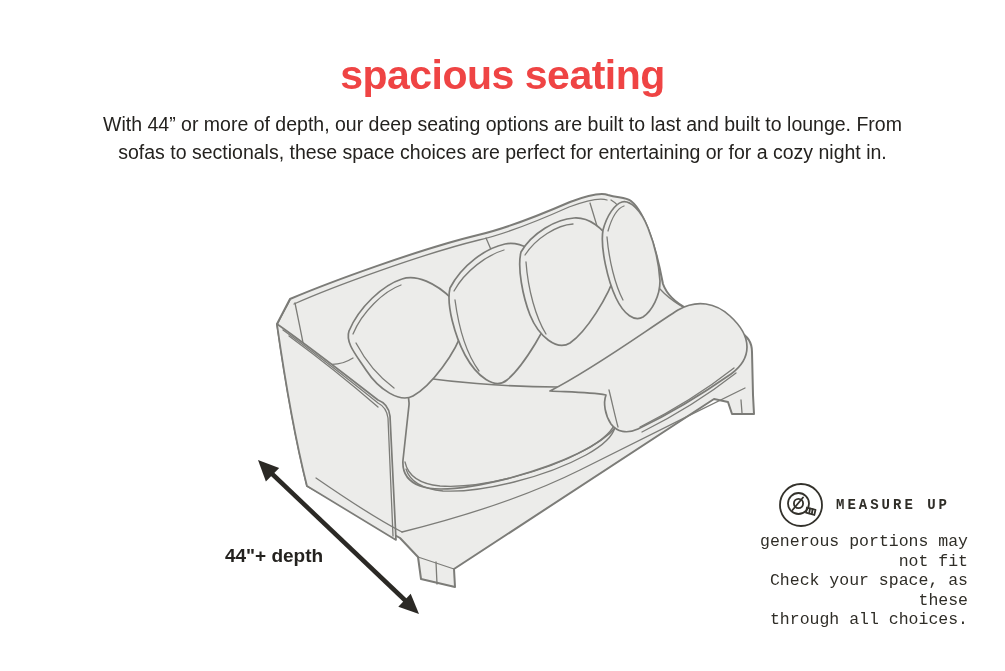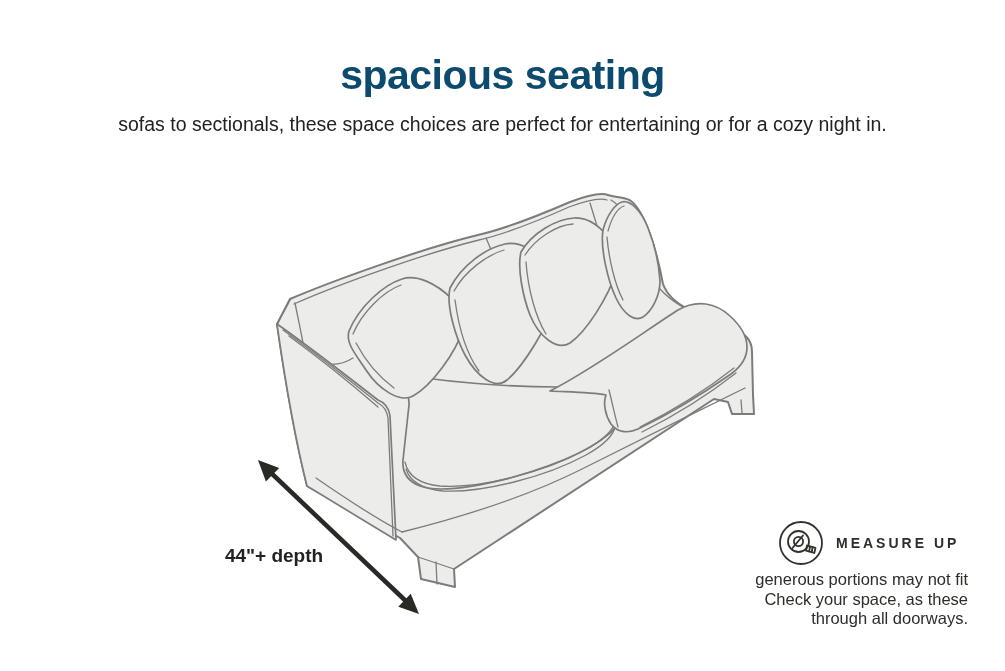--- a/index.html
+++ b/index.html
@@ -7,38 +7,38 @@
     position:relative;
     width:1005px;height:671px;
     background:#ffffff;
     font-family:"Liberation Sans", sans-serif;
     overflow:hidden;
   }
   .page-title{
     position:absolute;left:0;top:52px;width:1005px;
     text-align:center;
     font-size:41px;font-weight:bold;letter-spacing:-0.5px;
-    color:#0c4a6e;margin:0;
+    color:#ef4444;margin:0;
   }
   .intro{
     position:absolute;left:0;top:111px;width:1005px;
     text-align:center;
     font-size:19.5px;line-height:27.5px;
     color:#24221f;
   }
   .illustration-svg{
     position:absolute;left:0;top:0;width:1005px;height:671px;
   }
   .depth-label{
     position:absolute;left:204px;top:545px;width:140px;
     text-align:center;
     font-size:19px;font-weight:bold;color:#24221f;
   }
   .measure-up{
-    position:absolute;left:752px;top:520px;width:216px;
+    position:absolute;left:752px;top:482px;width:216px;font-family:Liberation Mono, monospace;
   }
   .measure-up-row{
     display:flex;align-items:center;gap:12px;
     margin-left:26px;
   }
   .measure-up-heading{
     font-size:14px;font-weight:bold;letter-spacing:3px;
     color:#2f2d27;white-space:nowrap;
   }
   .measure-up-note{
@@ -55,20 +55,21 @@
   .icon-stroke{fill:none;stroke:#33312b;stroke-width:1.8;stroke-linecap:round;stroke-linejoin:round;}
 </style>
 </head>
 <body>
 
 <div class="canvas">
 
   <h1 class="page-title">spacious seating</h1>
 
   <div class="intro">
+    <div>With 44” or more of depth, our deep seating options are built to last and built to lounge. From</div>
     <div>sofas to sectionals, these space choices are perfect for entertaining or for a cozy night in.</div>
   </div>
 
   <svg class="illustration-svg" viewBox="0 0 1005 671">
 
     <path class="sofa-shape" d="
       M 277 324 L 290 299
       C 330 282 420 249 478 235
       C 504 229 540 215 570 202
       C 586 196 600 192 608 195
@@ -173,17 +174,17 @@
         <line class="icon-stroke" x1="14.5" y1="28" x2="25" y2="15.5" stroke-width="1.5"></line>
         <path class="icon-stroke" d="M 29 25.5 L 37.5 27.8 L 36.3 33 L 28 30.7 Z" stroke-width="1.6"></path>
         <line class="icon-stroke" x1="32" y1="26.6" x2="31.2" y2="31.4" stroke-width="1.2"></line>
         <line class="icon-stroke" x1="34.6" y1="27.2" x2="33.8" y2="32" stroke-width="1.2"></line>
       </svg>
       <span class="measure-up-heading">MEASURE UP</span>
     </div>
     <div class="measure-up-note">
       <div>generous portions may not fit</div>
       <div>Check your space, as these</div>
-      <div>through all doorways.</div>
+      <div>through all choices.</div>
     </div>
   </div>
 
 </div>
 
 </body></html>

